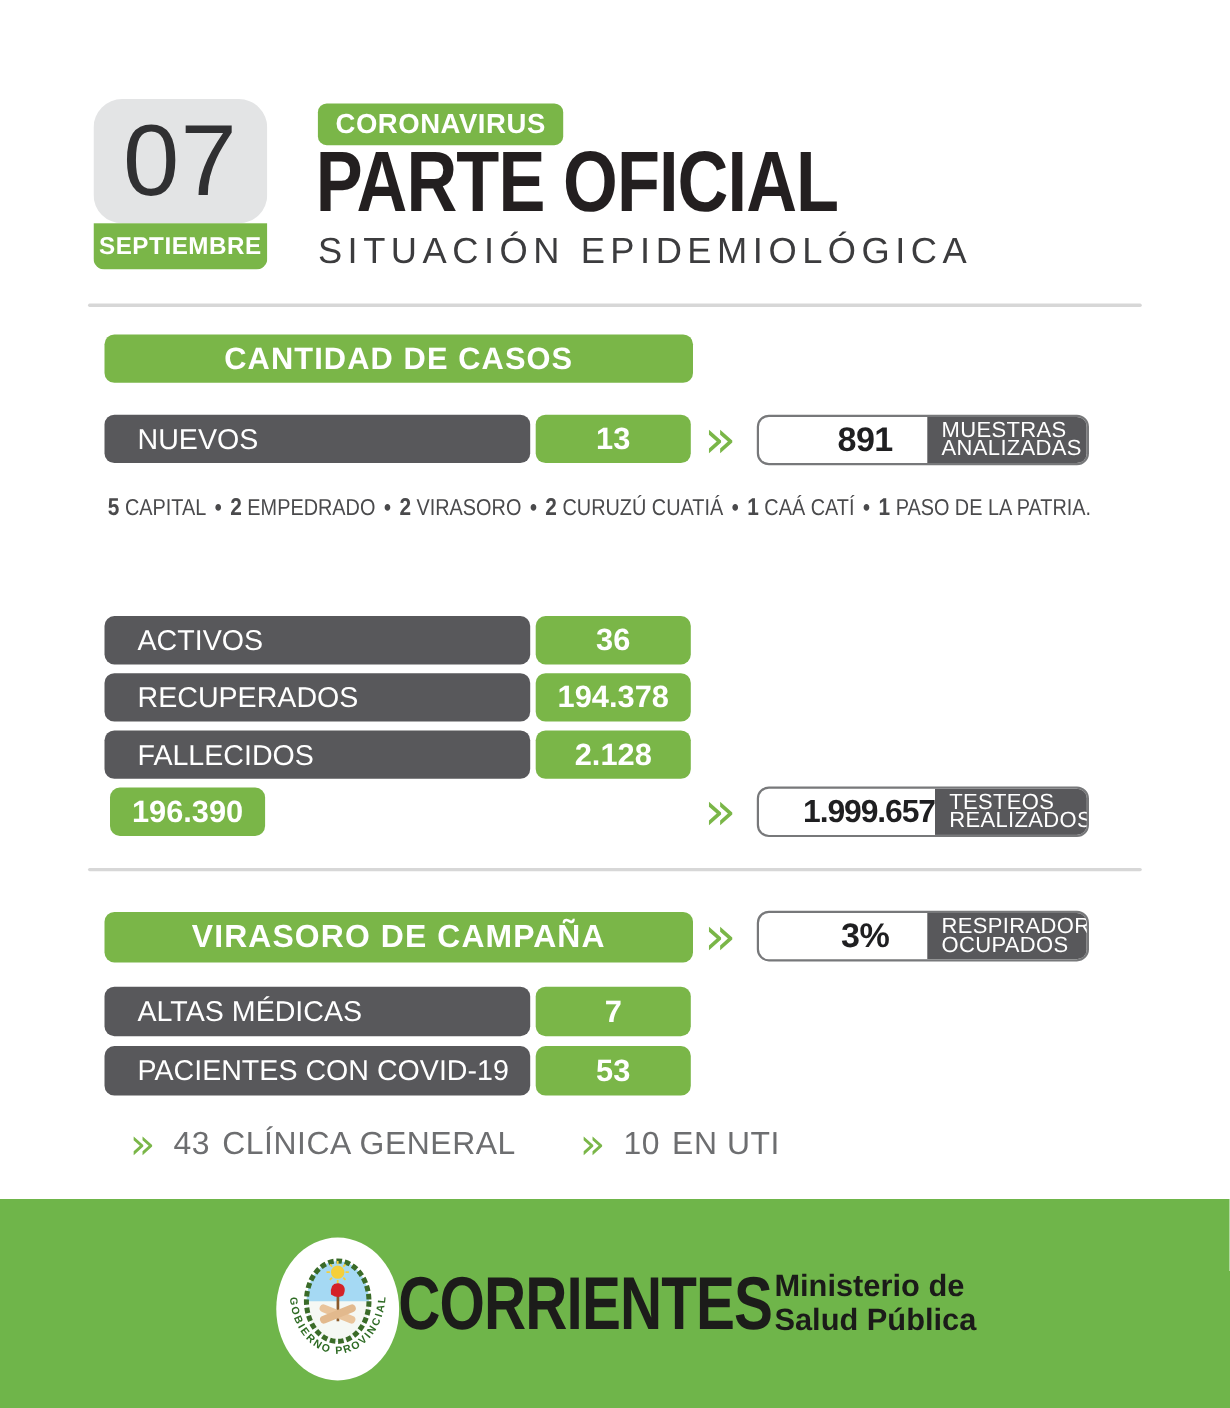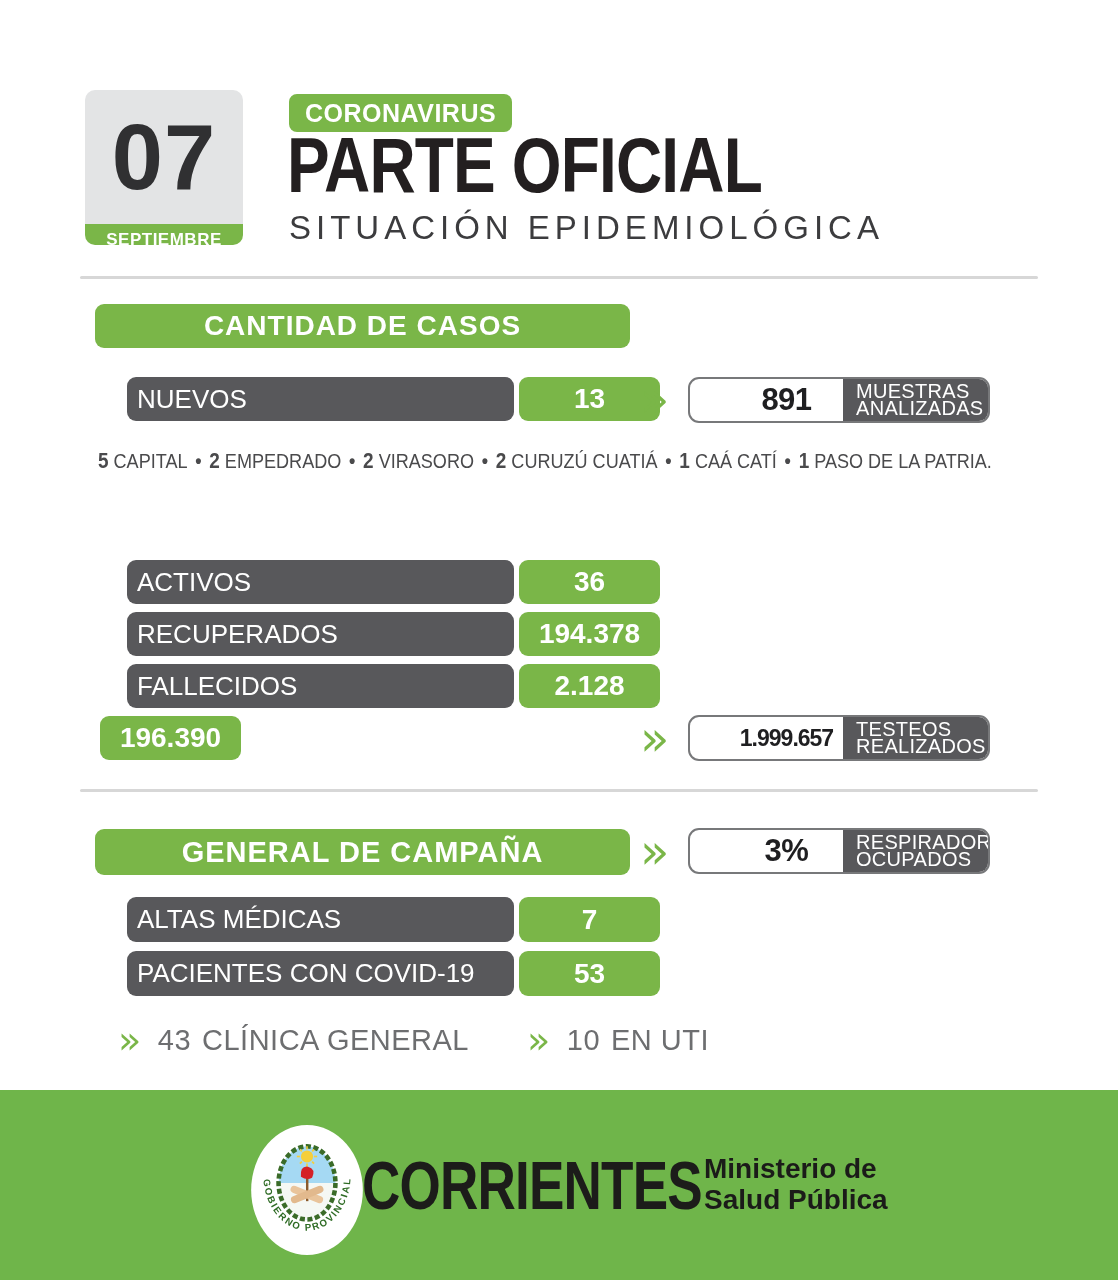--- a/index.html
+++ b/index.html
@@ -2,47 +2,47 @@
 <html style="--c-green: #7ab648; --c-footer-green: #6fb54a; --c-dark: #58585b; --c-ink: #231f20; --c-gray-text: #4a4a4c; --c-mid-gray: #6d6e70; --c-light-gray: #e3e4e5; --c-divider: #d7d7d7; --c-box-border: #77787a;"><head>
 <meta charset="utf-8">
 <style>
   html,body{margin:0;padding:0;background:#fff;}
   .page{
     position:relative;width:1118px;height:1280px;background:#ffffff;overflow:hidden;
     font-family:"Liberation Sans",sans-serif;
   }
   
   .date-badge{position:absolute;left:85px;top:90px;width:158px;height:155px;border-radius:10px;overflow:hidden;}
-  .date-day{height:134px;background:var(--c-light-gray,#e3e4e5);color:#303032;font-size:92px;font-weight:bold;
-    display:flex;align-items:center;justify-content:center;letter-spacing:1px;}
-  .date-month{height:32px;background:var(--c-green,#7ab648);color:#fff;font-weight:bold;font-size:17px;
+  .date-day{height:113px;background:var(--c-light-gray,#e3e4e5);color:#303032;font-size:92px;font-weight:normal;
+    display:flex;align-items:center;justify-content:center;letter-spacing:1px;border-radius:26px;}
+  .date-month{height:42px;background:var(--c-green,#7ab648);color:#fff;font-weight:bold;font-size:22px;
     display:flex;align-items:center;justify-content:center;letter-spacing:0.5px;}
   .corona-badge{position:absolute;left:289px;top:94px;height:38px;padding:0 16px;background:var(--c-green,#7ab648);
     border-radius:8px;color:#fff;font-weight:bold;font-size:25px;display:flex;align-items:center;letter-spacing:0.5px;}
   .main-title{position:absolute;left:287px;top:124px;font-size:78px;font-weight:800;color:var(--c-ink,#231f20);
     transform:scaleX(0.82);transform-origin:left top;line-height:82px;letter-spacing:-1px;white-space:nowrap;}
   .subtitle{position:absolute;left:289px;top:209px;font-size:33px;color:#3c3c3e;letter-spacing:5px;white-space:nowrap;}
   .divider{position:absolute;left:80px;width:958px;height:3px;background:var(--c-divider,#d7d7d7);border-radius:2px;}
   
   .section-bar{position:absolute;left:95px;width:535px;background:var(--c-green,#7ab648);border-radius:9px;color:#fff;
     font-weight:bold;display:flex;align-items:center;justify-content:center;letter-spacing:1px;}
   
   .bar-row{position:absolute;left:95px;height:44px;display:flex;}
   .row-label{width:387px;background:var(--c-dark,#58585b);border-radius:9px;color:#fff;font-size:26px;
-    display:flex;align-items:center;padding-left:10px;box-sizing:border-box;margin-left:32px;}
+    display:flex;align-items:center;padding-left:30px;box-sizing:border-box;}
   .row-chip{width:141px;margin-left:5px;background:var(--c-green,#7ab648);border-radius:9px;color:#fff;
     font-weight:bold;font-size:28px;display:flex;align-items:center;justify-content:center;}
   
   .chev{position:absolute;color:var(--c-green,#7ab648);font-size:48px;height:44px;display:flex;align-items:center;
     font-family:"DejaVu Sans",sans-serif;font-weight:400;}
   
   .statbox{position:absolute;left:688px;width:302px;height:46px;box-sizing:border-box;border:2.5px solid var(--c-box-border,#77787a);
     border-radius:11px;background:#fff;display:flex;overflow:hidden;}
   .statbox-value{flex:1;display:flex;align-items:center;justify-content:center;color:#1f1f21;font-weight:bold;font-size:31px;letter-spacing:-0.5px;margin-left:40px;}
-  .statbox-value.small{font-size:23px;letter-spacing:-1px;}
+  .statbox-value.small{font-size:29px;letter-spacing:-1px;}
   .statbox-label{width:145px;background:var(--c-dark,#58585b);color:#fff;font-size:20px;line-height:17px;
     display:flex;flex-direction:column;justify-content:center;padding-left:13px;box-sizing:border-box;letter-spacing:0.3px;}
   
   .breakdown{position:absolute;left:98px;top:448px;font-size:21px;color:var(--c-gray-text,#4a4a4c);
     transform:scaleX(0.86);transform-origin:left top;white-space:nowrap;}
   .bd-count{font-weight:bold;font-size:22px;}
   .bd-sep{margin:0 9px;font-weight:bold;}
   
   .hospital-detail{position:absolute;left:118px;top:1018px;display:flex;align-items:center;font-size:29px;
     color:var(--c-mid-gray,#6d6e70);letter-spacing:0.5px;}
@@ -109,21 +109,21 @@
   <div class="statbox" style="top:715px">
     <div class="statbox-value small">1.999.657</div>
     <div class="statbox-label">
       <div>TESTEOS</div>
       <div>REALIZADOS</div>
     </div>
   </div>
 
   <div class="divider" style="top:789px"></div>
 
-  <div class="section-bar" style="top:829px;height:46px;font-size:29px">GENERAL DE CAMPAÑA</div>
+  <div class="section-bar" style="top:829px;height:46px;font-size:29px">VIRASORO DE CAMPAÑA</div>
   <span class="chev" style="left:640px;top:829px">»</span>
   <div class="statbox" style="top:828px">
     <div class="statbox-value">3%</div>
     <div class="statbox-label">
       <div>RESPIRADORES</div>
       <div>OCUPADOS</div>
     </div>
   </div>
 
   <div class="bar-row" style="top:897px;height:45px">

